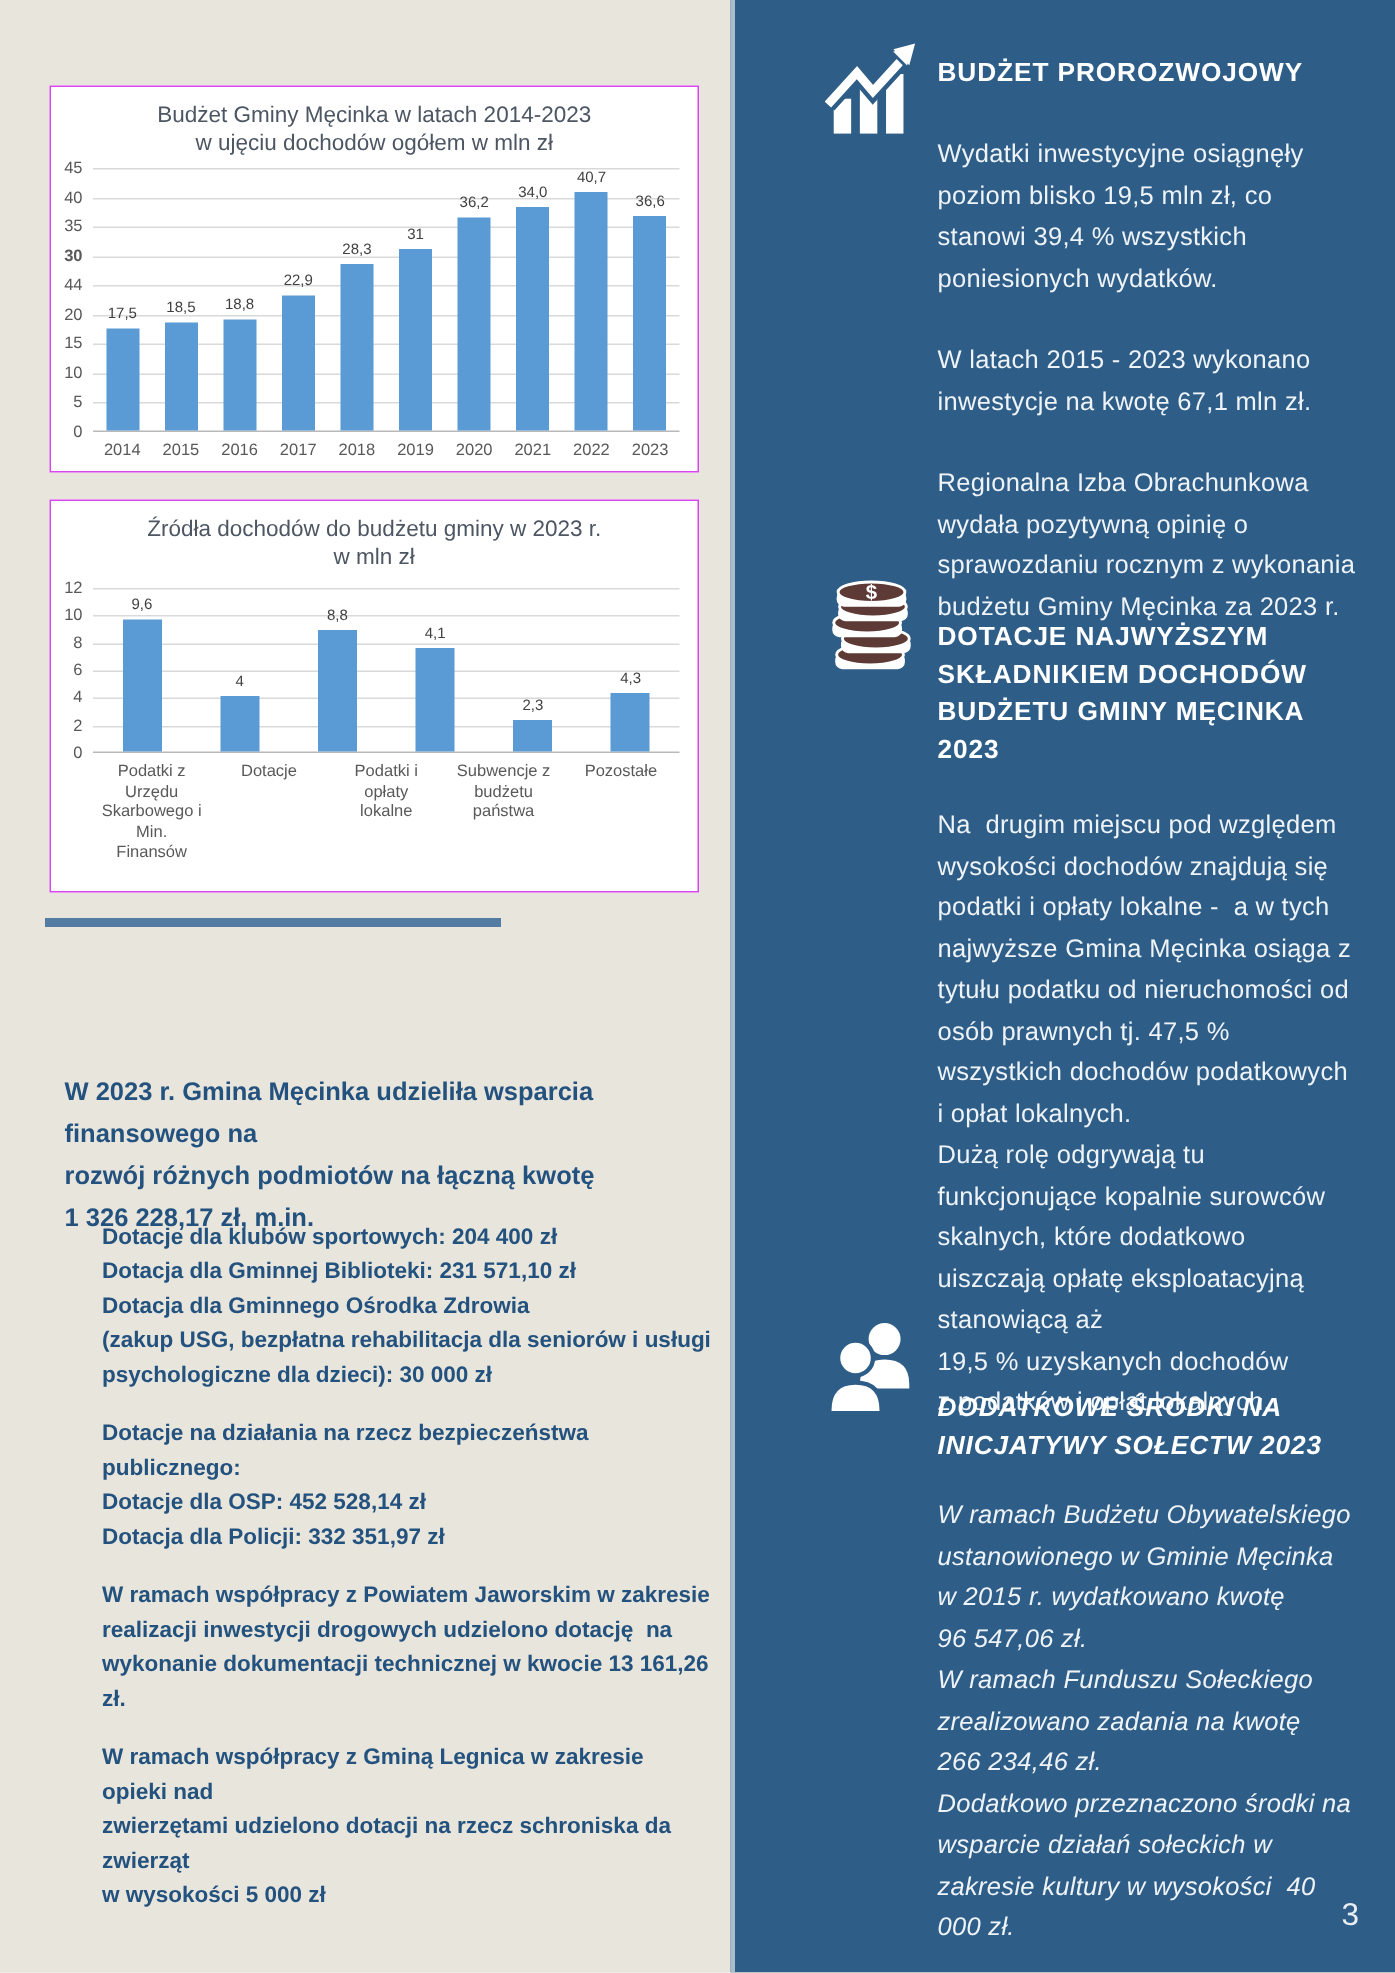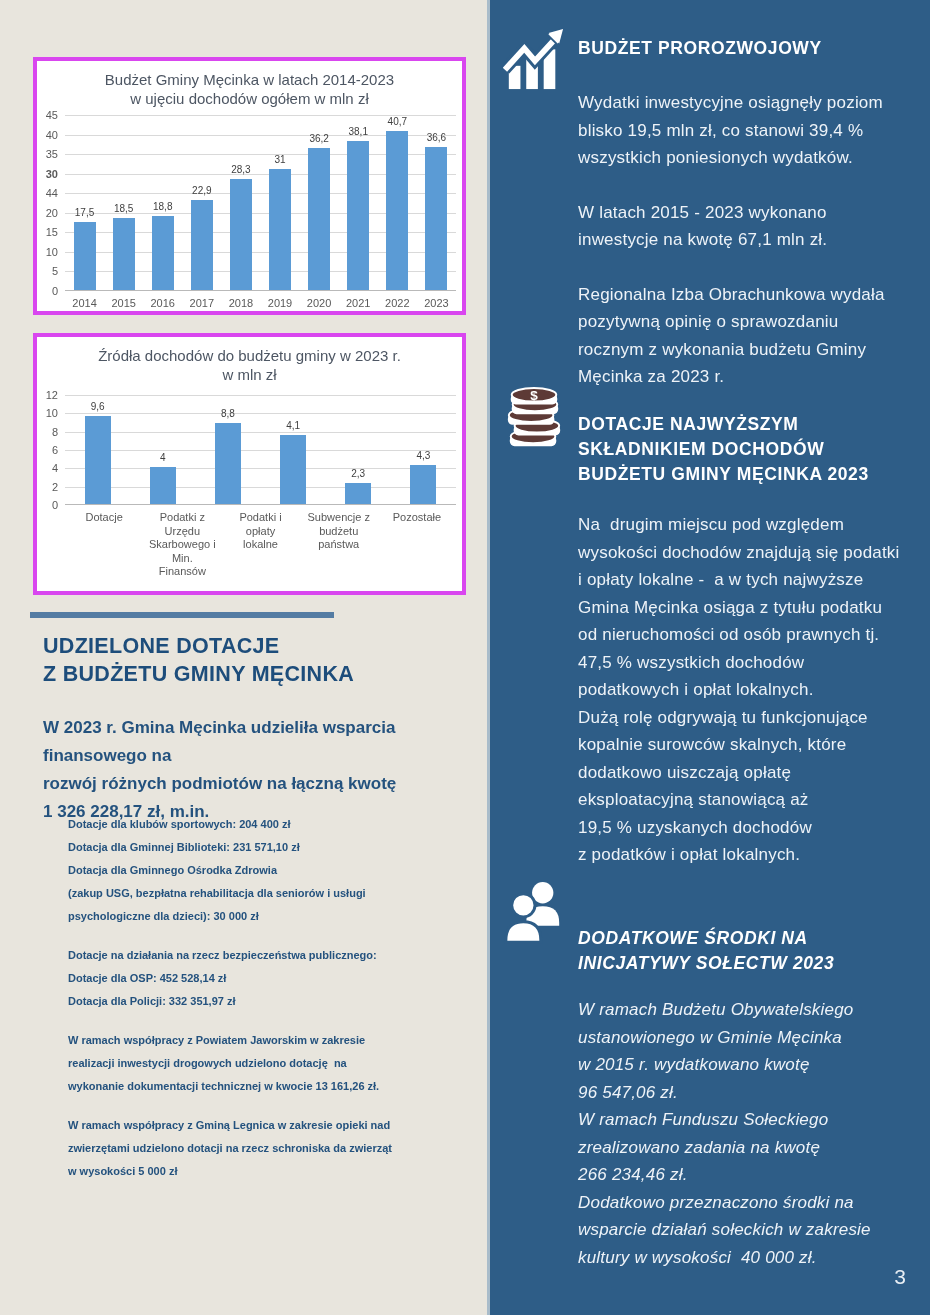--- a/index.html
+++ b/index.html
@@ -1,21 +1,21 @@
 <!DOCTYPE html>
 <html lang="pl"><head>
 <meta charset="utf-8">
 <style>
   * { margin:0; padding:0; box-sizing:border-box; }
   html,body { width:930px; }
   body { font-family:"Liberation Sans", sans-serif; background:#ffffff; }
   .page { position:relative; width:930px; height:1315px; background:#e8e5dd; overflow:hidden; }
 
   
-  .chart-box { position:absolute; background:#ffffff; border:4px solid #d946ef; }
+  .chart-box { position:absolute; background:#ffffff; border:1px solid #d946ef; }
   .chart-box.first  { left:33px; top:57px;  width:433px; height:258px; }
   .chart-box.second { left:33px; top:333px; width:433px; height:262px; }
   .chart-title { margin-top:9px; text-align:center; font-size:15px; line-height:19px;
                  color:#4d5663; white-space:pre-line; }
   .chart-area { position:absolute; left:0; right:0; top:0; bottom:0; }
   .plot { position:absolute; border-bottom:1px solid #b9b9b9; }
   .gridline { position:absolute; left:0; right:0; height:1px; background:#d9d9d9; }
   .bar { position:absolute; bottom:0; background:#5b9bd5; }
   .dlabel { position:absolute; text-align:center; font-size:10px; color:#404040; }
   .yaxis { position:absolute; }
@@ -24,27 +24,27 @@
   .xtick { flex:1; text-align:center; font-size:11px; line-height:13.5px; color:#595959;
            white-space:pre-line; padding-top:5px; }
 
   
   .divider { position:absolute; left:30px; top:612px; width:304px; height:6px; background:#547ca3; }
   .left-heading { position:absolute; left:43px; top:632px; font-size:21.5px; line-height:28px;
                   font-weight:bold; color:#1d4d7b; letter-spacing:0.3px; white-space:pre-wrap; }
   .left-intro { position:absolute; left:43px; top:714px; width:430px; font-size:17px; line-height:28px;
                 font-weight:bold; color:#24527e; white-space:pre-wrap; }
   .left-list { position:absolute; left:68px; top:813px; width:408px; }
-  .left-block { font-size:11px; line-height:23px; font-weight:bold; color:#24527e;
+  .left-block { font-size:15px; line-height:23px; font-weight:bold; color:#24527e;
                 white-space:pre-wrap; margin-bottom:16px; }
 
   
   .blue-panel { position:absolute; right:0; top:0; width:443px; height:1315px;
                 background:#2e5d87; border-left:3px solid #a9bcca; }
-  .section { position:absolute; left:0; right:0; display:flex; }
+  .section { position:absolute; left:0; right:0; display:flex;padding-left:47px; }
   .section .icon-col { width:62px; margin-left:13px; flex:none; }
   .section .text-col { flex:1; margin-left:13px; margin-right:26px; }
   .sec-heading { font-weight:bold; font-size:17.5px; line-height:25px; color:#ffffff;
                  letter-spacing:0.6px; white-space:pre-wrap; }
   .sec-para { font-size:17px; line-height:27.5px; color:#eef3f8; letter-spacing:0.2px;
               white-space:pre-wrap; }
   .sec1 { top:28px; }  .sec1 .sec-heading { margin-top:8px; margin-bottom:28px; }
   .sec2 { top:386px; } .sec2 .sec-heading { margin-top:26px; margin-bottom:24px; }
   .sec3 { top:880px;font-style:italic; } .sec3 .sec-heading { margin-top:46px; margin-bottom:20px; }
   .sec-para + .sec-para { margin-top:27px; }
@@ -89,21 +89,21 @@
           <div class="dlabel" style="left: 70.2px; width: 55.1px; bottom: 77.5289px;">18,8</div>
           <div class="bar" style="left: 125.85px; width: 22px; height: 89.5644px; background: rgb(91, 155, 213);"></div>
           <div class="dlabel" style="left: 109.3px; width: 55.1px; bottom: 93.5644px;">22,9</div>
           <div class="bar" style="left: 164.95px; width: 22px; height: 110.684px; background: rgb(91, 155, 213);"></div>
           <div class="dlabel" style="left: 148.4px; width: 55.1px; bottom: 114.684px;">28,3</div>
           <div class="bar" style="left: 204.05px; width: 22px; height: 121.244px; background: rgb(91, 155, 213);"></div>
           <div class="dlabel" style="left: 187.5px; width: 55.1px; bottom: 125.244px;">31</div>
           <div class="bar" style="left: 243.15px; width: 22px; height: 141.582px; background: rgb(91, 155, 213);"></div>
           <div class="dlabel" style="left: 226.6px; width: 55.1px; bottom: 145.582px;">36,2</div>
           <div class="bar" style="left: 282.25px; width: 22px; height: 149.013px; background: rgb(91, 155, 213);"></div>
-          <div class="dlabel" style="left: 265.7px; width: 55.1px; bottom: 153.013px;">38,1</div>
+          <div class="dlabel" style="left: 265.7px; width: 55.1px; bottom: 153.013px;">34,0</div>
           <div class="bar" style="left: 321.35px; width: 22px; height: 159.182px; background: rgb(91, 155, 213);"></div>
           <div class="dlabel" style="left: 304.8px; width: 55.1px; bottom: 163.182px;">40,7</div>
           <div class="bar" style="left: 360.45px; width: 22px; height: 143.147px; background: rgb(91, 155, 213);"></div>
           <div class="dlabel" style="left: 343.9px; width: 55.1px; bottom: 147.147px;">36,6</div>
         </div>
       <div class="xaxis" style="left: 28px; top: 231px; width: 391px;">
           <div class="xtick">2014</div>
           <div class="xtick">2015</div>
           <div class="xtick">2016</div>
           <div class="xtick">2017</div>
@@ -144,40 +144,38 @@
           <div class="bar" style="left: 149.917px; width: 26px; height: 80.6667px; background: rgb(91, 155, 213);"></div>
           <div class="dlabel" style="left: 122.333px; width: 81.1667px; bottom: 84.6667px;">8,8</div>
           <div class="bar" style="left: 215.083px; width: 26px; height: 68.75px; background: rgb(91, 155, 213);"></div>
           <div class="dlabel" style="left: 187.5px; width: 81.1667px; bottom: 72.75px;">4,1</div>
           <div class="bar" style="left: 280.25px; width: 26px; height: 21.0833px; background: rgb(91, 155, 213);"></div>
           <div class="dlabel" style="left: 252.667px; width: 81.1667px; bottom: 25.0833px;">2,3</div>
           <div class="bar" style="left: 345.417px; width: 26px; height: 39.4167px; background: rgb(91, 155, 213);"></div>
           <div class="dlabel" style="left: 317.833px; width: 81.1667px; bottom: 43.4167px;">4,3</div>
         </div>
       <div class="xaxis" style="left: 28px; top: 169px; width: 391px;">
-          <div class="xtick">Dotacje</div>
           <div class="xtick">Podatki z
 Urzędu
 Skarbowego i
 Min.
 Finansów</div>
+          <div class="xtick">Dotacje</div>
           <div class="xtick">Podatki i
 opłaty
 lokalne</div>
           <div class="xtick">Subwencje z
 budżetu
 państwa</div>
           <div class="xtick">Pozostałe</div>
         </div>
     </div>
   </div>
 
   <div class="divider"></div>
-  <h2 class="left-heading">UDZIELONE DOTACJE
-Z BUDŻETU GMINY MĘCINKA</h2>
   <p class="left-intro">W 2023 r. Gmina Męcinka udzieliła wsparcia finansowego na
 rozwój różnych podmiotów na łączną kwotę
 1 326 228,17 zł, m.in.</p>
   <div class="left-list">
     <p class="left-block">Dotacje dla klubów sportowych: 204 400 zł
 Dotacja dla Gminnej Biblioteki: 231 571,10 zł
 Dotacja dla Gminnego Ośrodka Zdrowia
 (zakup USG, bezpłatna rehabilitacja dla seniorów i usługi
 psychologiczne dla dzieci): 30 000 zł</p>
     <p class="left-block">Dotacje na działania na rzecz bezpieczeństwa publicznego:

